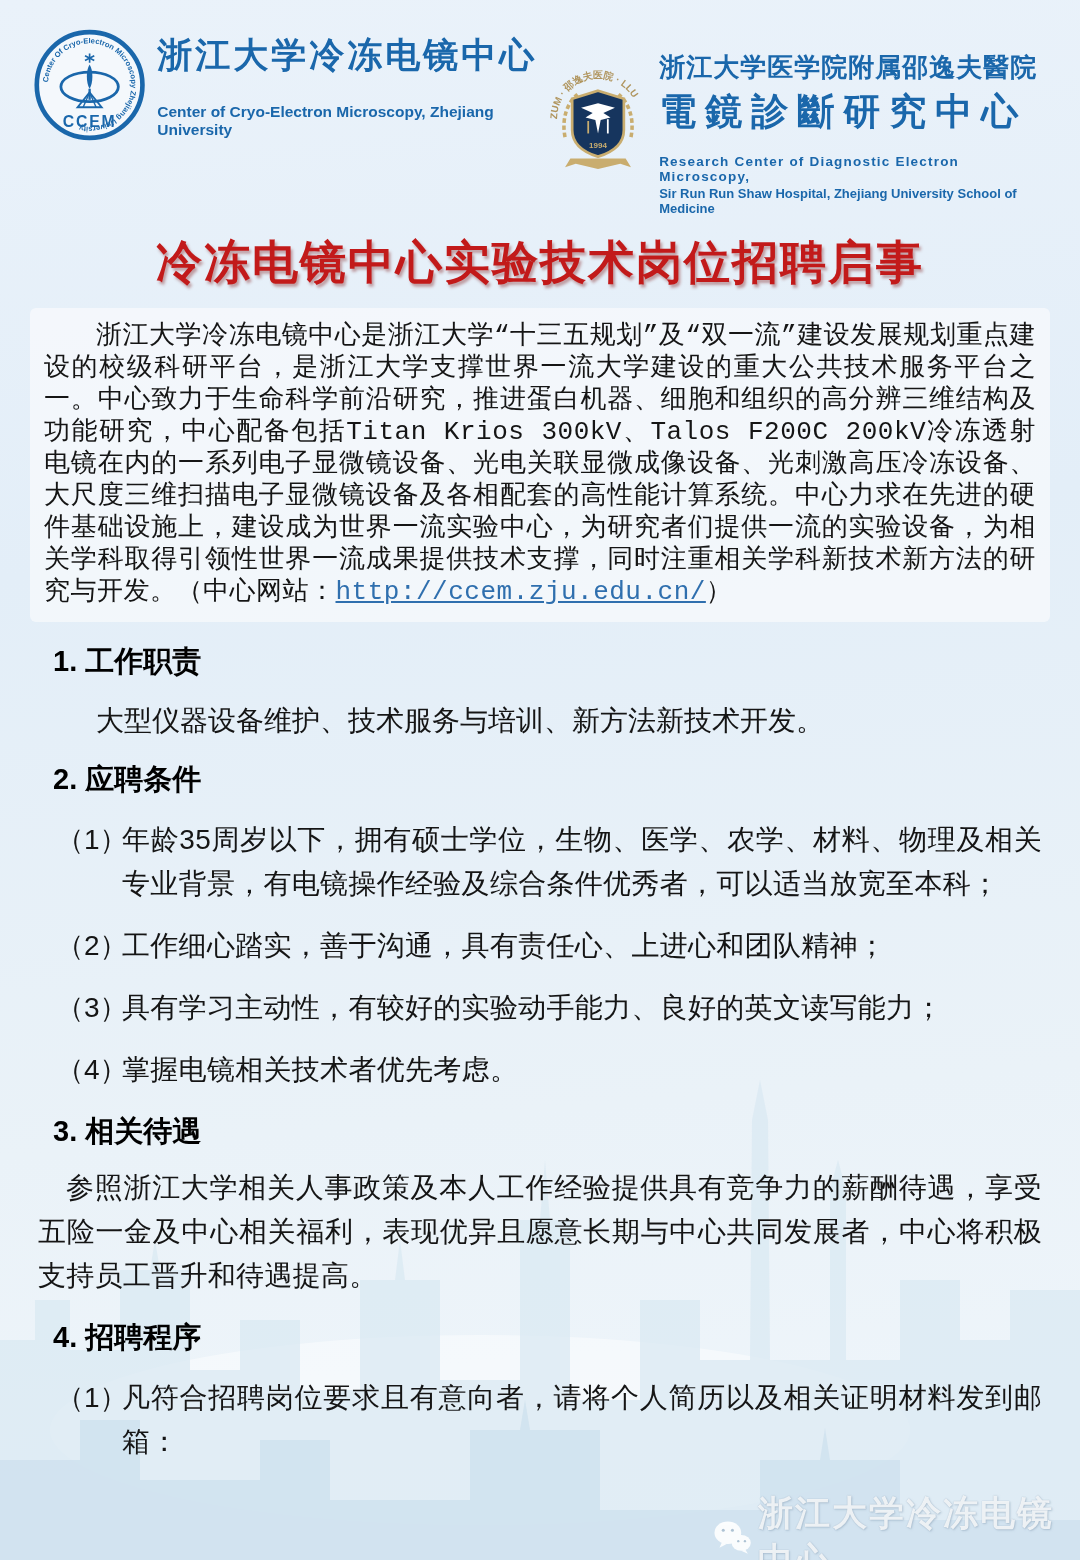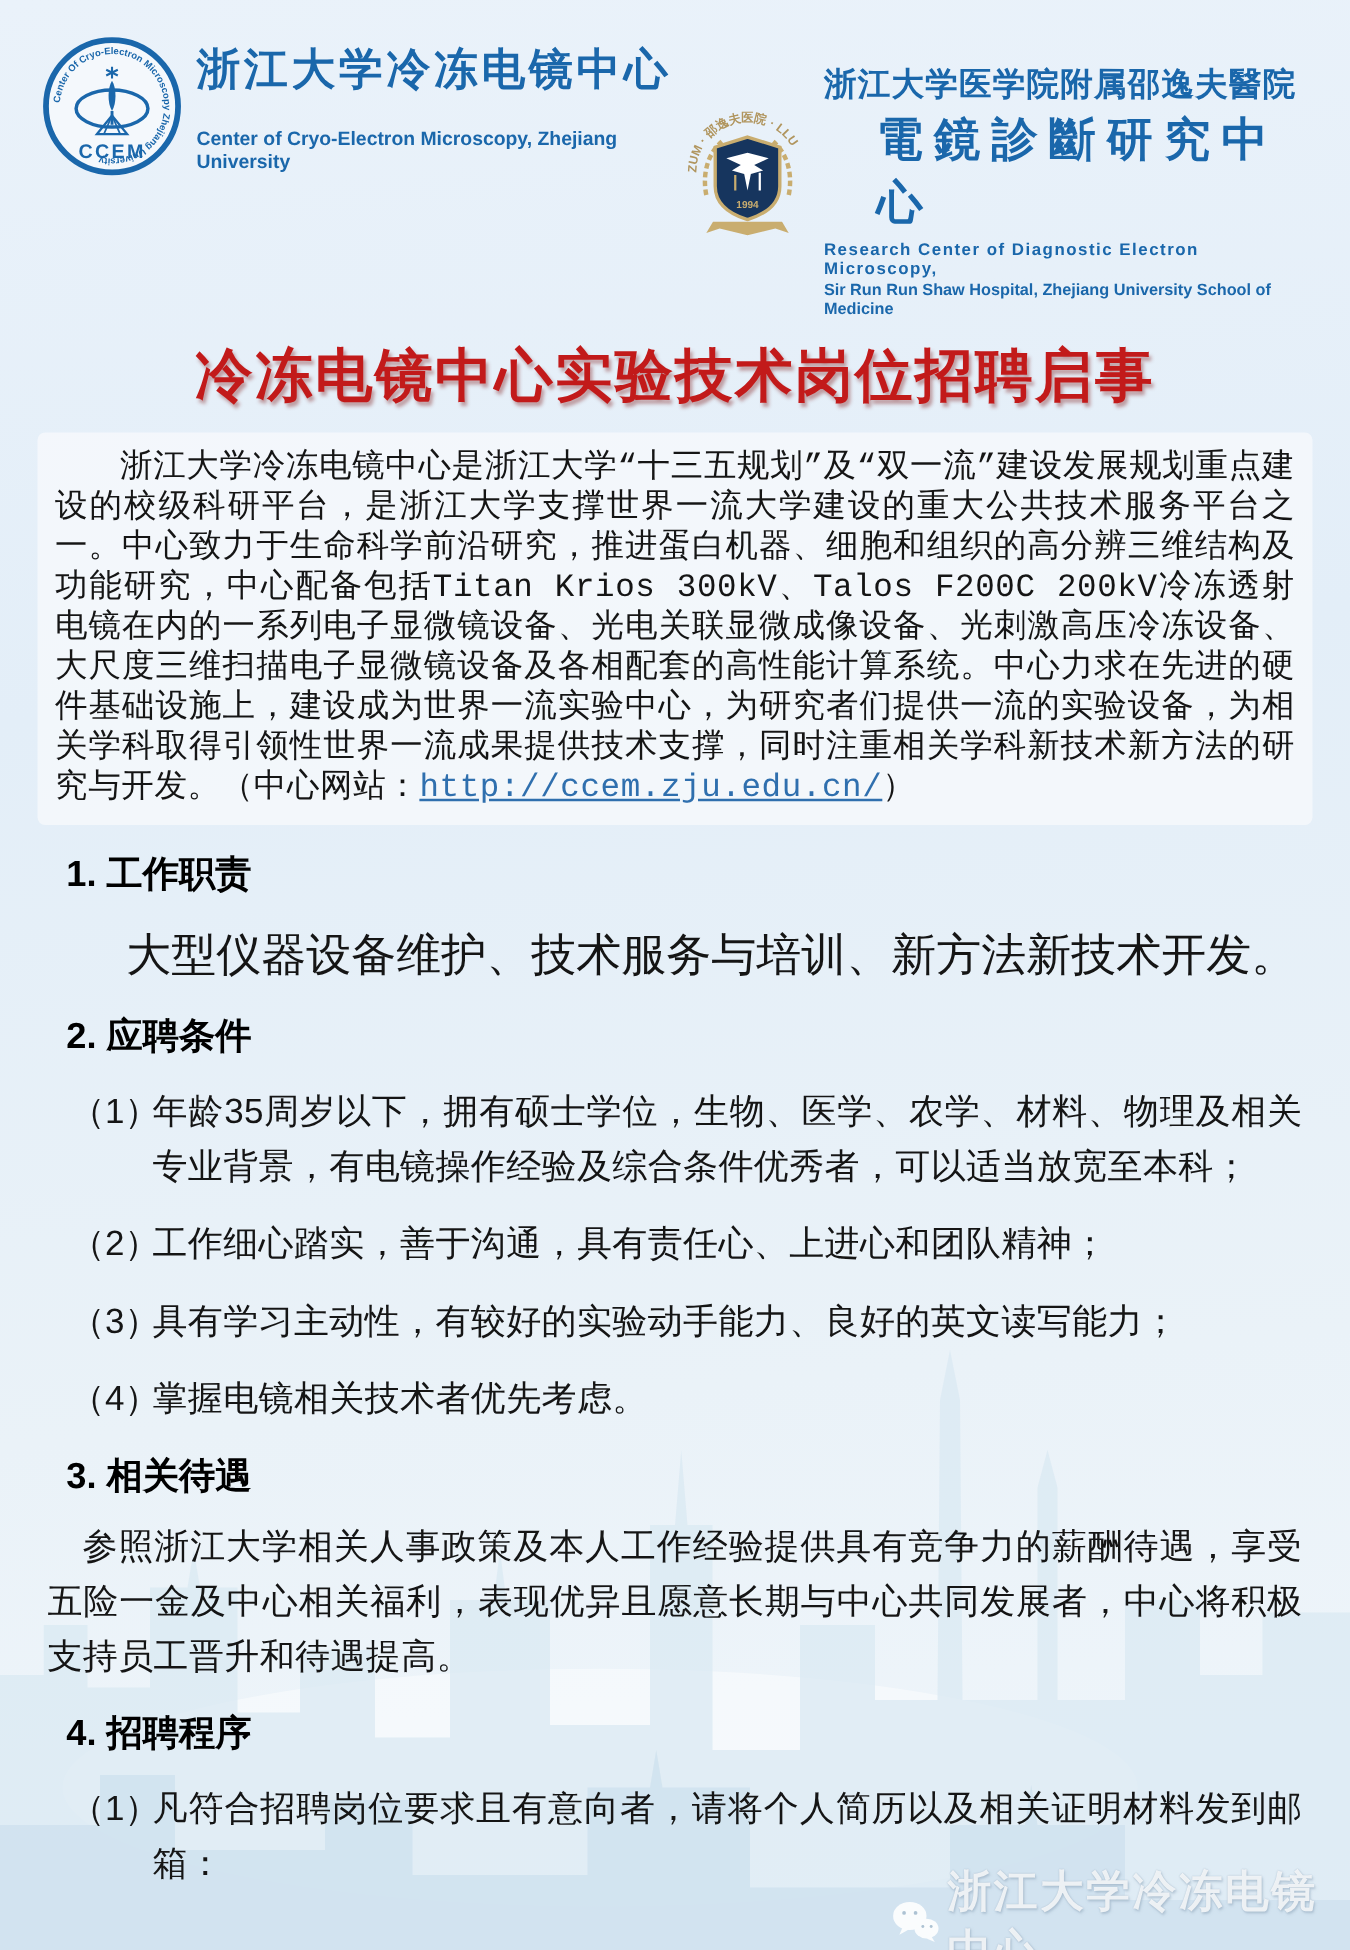--- a/index.html
+++ b/index.html
@@ -10,37 +10,37 @@
   }
   .bg-art{position:absolute;left:0;top:1040px;width:1080px;height:520px;pointer-events:none;}
   
   .header{position:relative;display:flex;justify-content:space-between;align-items:flex-start;
     padding:26px 28px 0 34px;}
   .brand{display:flex;align-items:center;gap:12px;}
   .brand-text .zh{font-family:"Liberation Serif",serif;font-weight:bold;color:#1a67ab;
     font-size:35px;letter-spacing:3px;}
   .brand-text .en{font-weight:bold;color:#1a67ab;font-size:15.5px;margin-top:24px;}
   .brand.right .zh1{font-family:"Liberation Serif",serif;font-weight:bold;color:#1a67ab;font-size:26px;letter-spacing:1px;margin-top:24px;}
-  .brand.right .zh2{font-family:"Liberation Serif",serif;font-weight:bold;color:#1a67ab;font-size:37px;letter-spacing:9px;margin-top:2px;margin-left:42px;}
-  .brand.right .en1{font-weight:bold;color:#1a67ab;font-size:13.5px;letter-spacing:1.2px;margin-top:5px;}
+  .brand.right .zh2{font-family:"Liberation Serif",serif;font-weight:bold;color:#1a67ab;font-size:37px;letter-spacing:9px;margin-top:2px;}
+  .brand.right .en1{font-weight:bold;color:#1a67ab;font-size:13.5px;letter-spacing:1.2px;margin-top:17px;}
   .brand.right .en2{font-weight:bold;color:#1a67ab;font-size:13px;margin-top:2px;}
   
   .poster-title{margin:16px 0 0 0;text-align:center;font-size:46px;font-weight:bold;color:#c21a1a;
     letter-spacing:2px;text-shadow:2px 3px 3px rgba(140,50,50,.45);}
   
   .intro-box{margin:14px 30px 0 30px;background:rgba(251,252,254,.62);border-radius:6px;
     padding:12px 14px 14px 14px;}
   .intro-box p{margin:0;font-size:26px;line-height:32px;text-align:justify;text-indent:2em;
     letter-spacing:.5px;font-family:Liberation Mono, monospace;}
   a.link{color:#2f6fae;text-decoration:underline;}
   
   .content{position:relative;padding:0 38px;}
   .lead{margin:16px 0 0 0;font-size:29px;text-indent:2em;letter-spacing:.5px;}
   .sec-h{margin:20px 0 0 15px;font-size:29px;font-weight:bold;color:#000;}
-  .duty-body{margin:20px 0 0 58px;font-size:36px;text-align:center;}
+  .duty-body{margin:20px 0 0 58px;font-size:28px;}
   .item{display:flex;margin:18px 0 0 18px;font-size:28px;line-height:44px;}
   .item .marker{flex:none;width:66px;}
   .item .text{flex:1;text-align:justify;letter-spacing:.3px;}
   .ben-body{margin:14px 0 0 0;font-size:28px;line-height:44px;text-indent:1em;text-align:justify;letter-spacing:.3px;}
   
   .watermark{position:absolute;left:712px;top:1490px;display:flex;align-items:center;gap:6px;
     pointer-events:none;}
   .watermark .wm-text{font-size:35px;font-weight:bold;color:rgba(255,255,255,.82);
     letter-spacing:2px;text-shadow:0 0 1px rgba(150,172,192,.9),1px 1px 2px rgba(150,172,192,.55);}
 </style>

